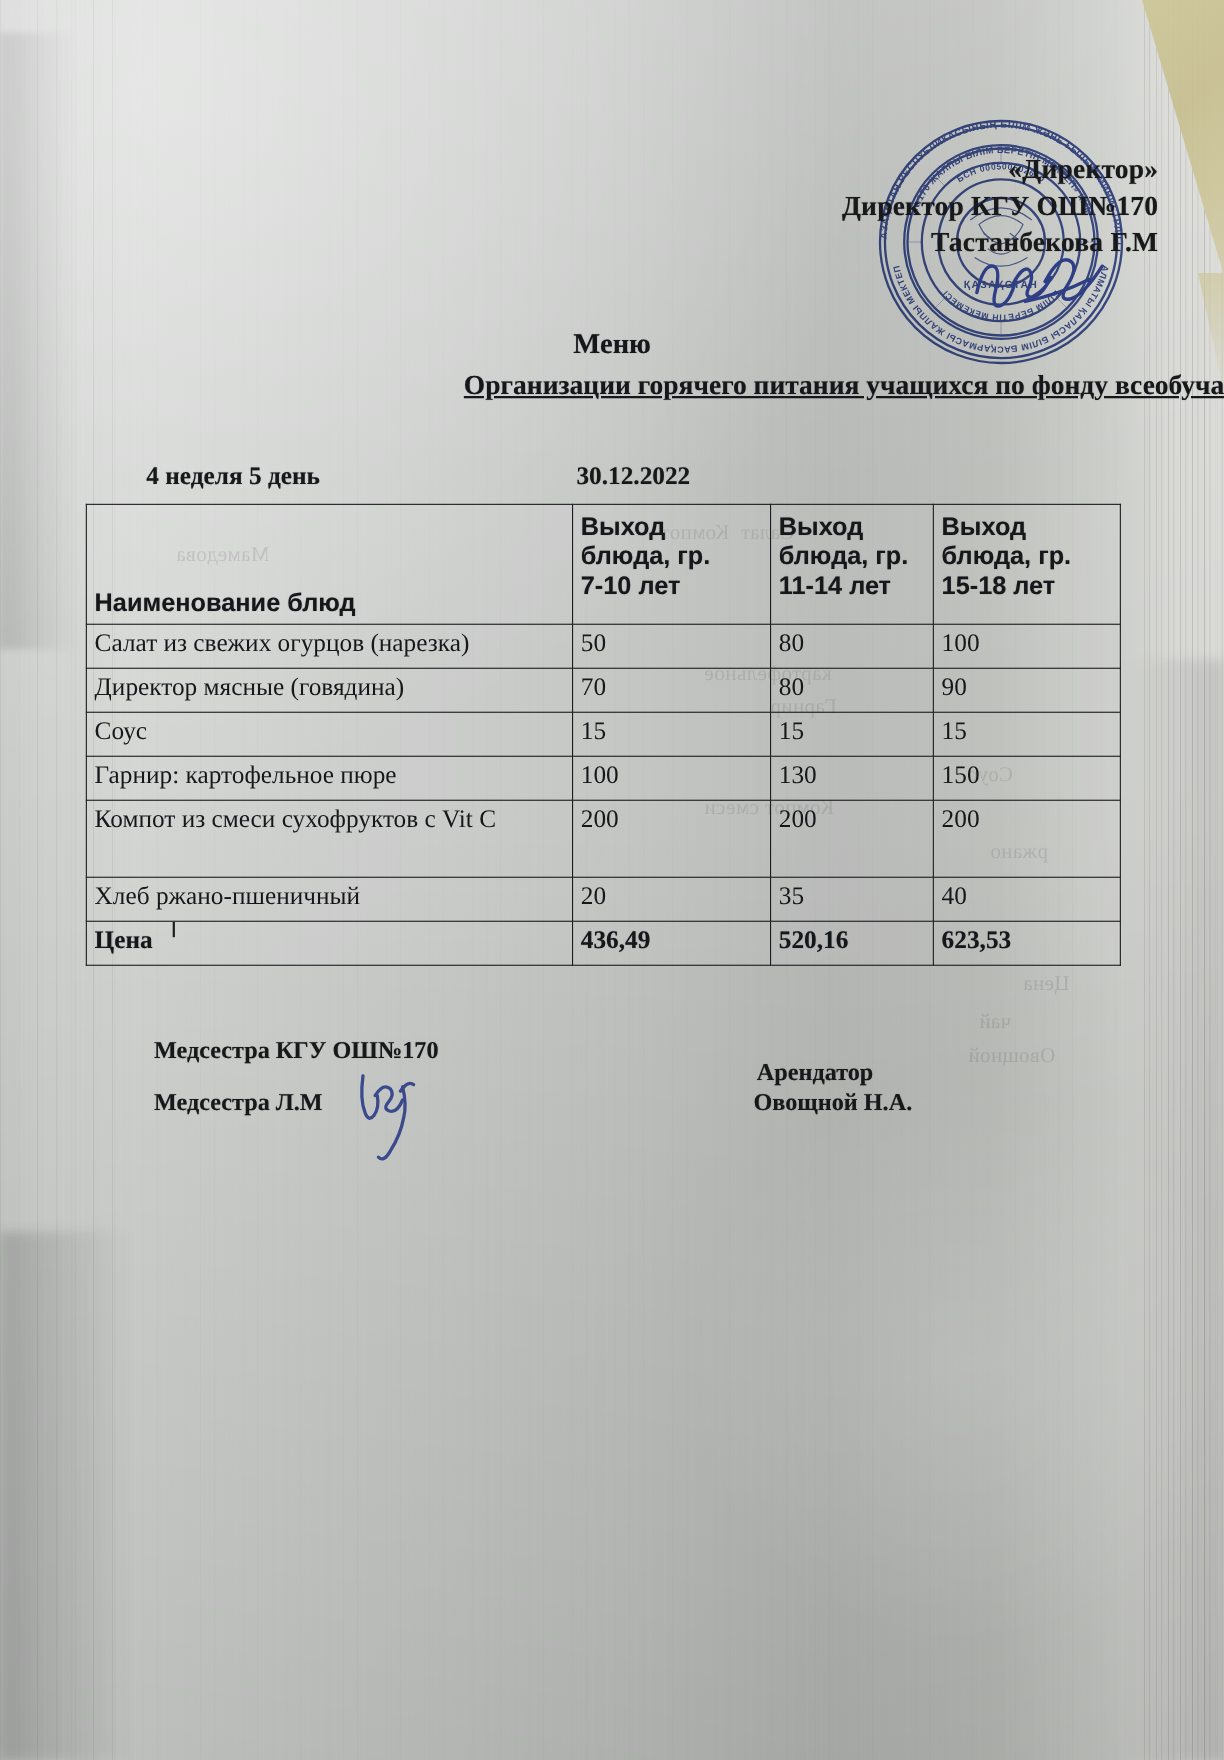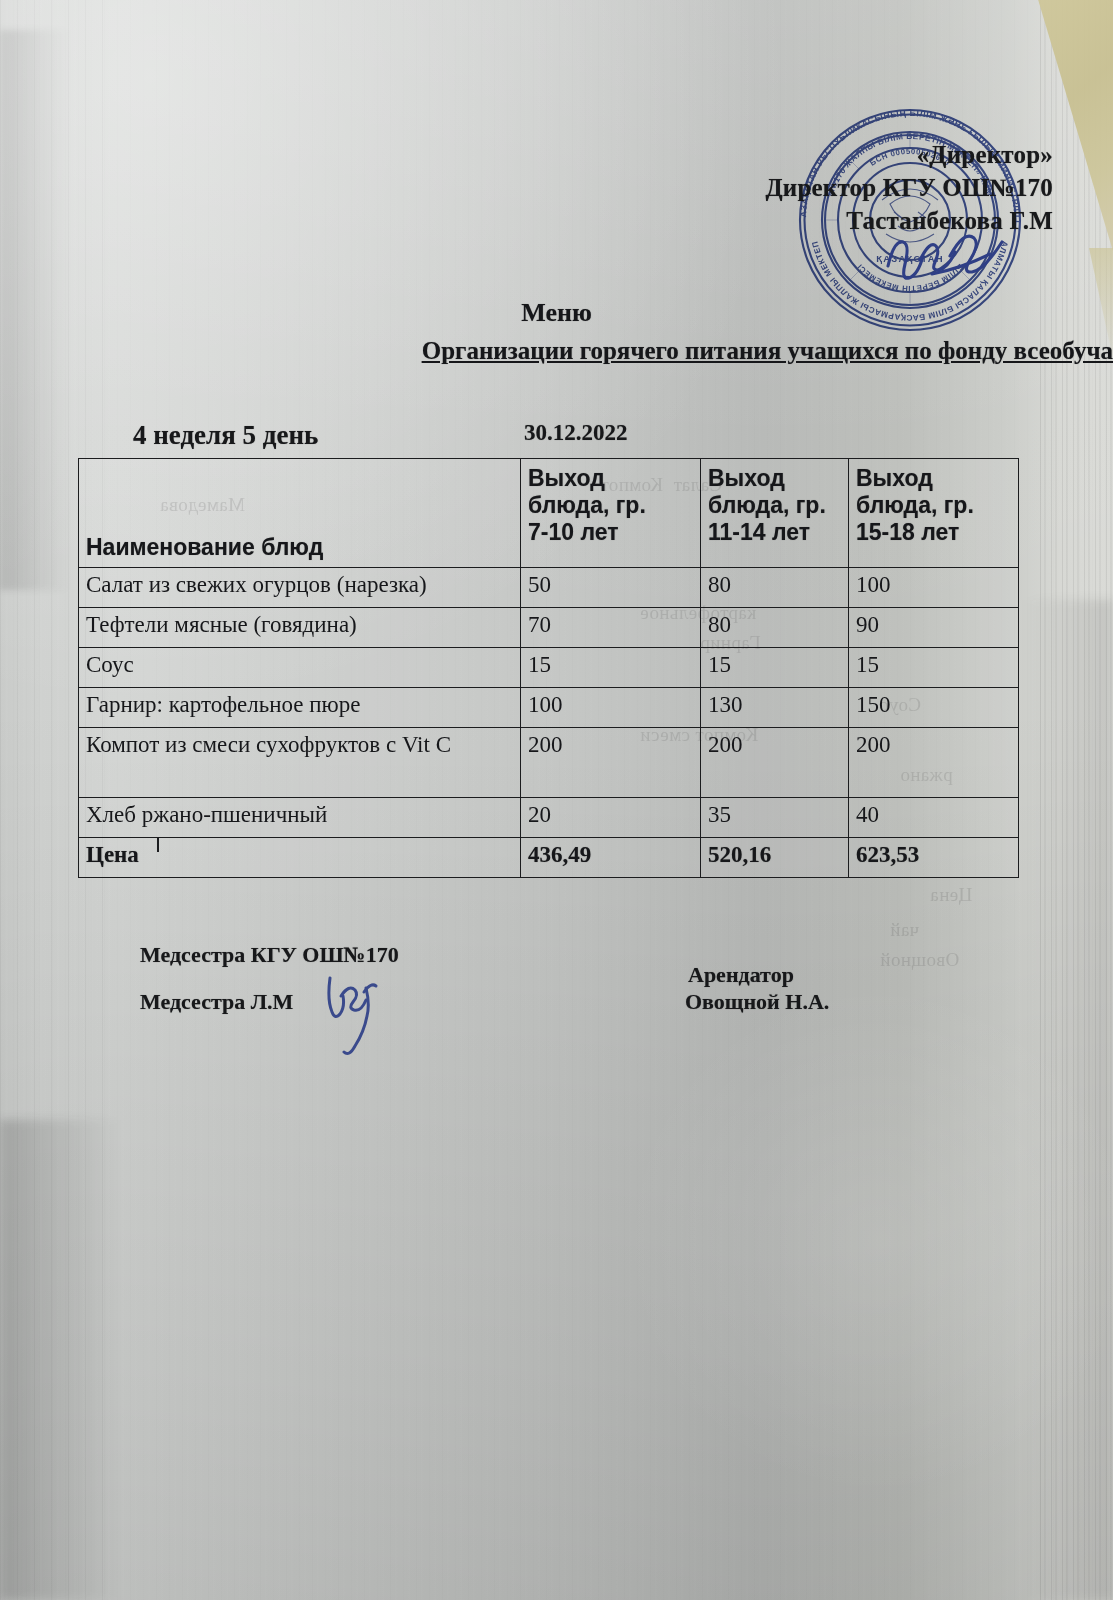--- a/index.html
+++ b/index.html
@@ -167,21 +167,21 @@
     font-weight: bold;
     font-size: 25px;
     color: #16171a;
     text-shadow: 0 0 1px rgba(0,0,0,0.4);
     text-decoration: underline;
   }
 
   .week-label {
     position: absolute;
     left: 133px; top: 420px;
-    font-weight: bold; font-size: 27px;
+    font-weight: bold; font-size: 23px;
     color: #17181a;
     text-shadow: 0 0 1px rgba(0,0,0,0.4);
   }
   .date-label {
     position: absolute;
     left: 524px; top: 420px;
     font-weight: bold; font-size: 23px;
     color: #17181a;
     text-shadow: 0 0 1px rgba(0,0,0,0.4);
   }
@@ -405,21 +405,21 @@
         </tr>
       </thead>
       <tbody>
         <tr>
           <td class="dish">Салат из свежих огурцов (нарезка)</td>
           <td>50</td>
           <td>80</td>
           <td>100</td>
         </tr>
         <tr>
-          <td class="dish">Тефтели мясные (говядина)</td>
+          <td class="dish">Директор мясные (говядина)</td>
           <td>70</td>
           <td>80</td>
           <td>90</td>
         </tr>
         <tr>
           <td class="dish">Соус</td>
           <td>15</td>
           <td>15</td>
           <td>15</td>
         </tr>

